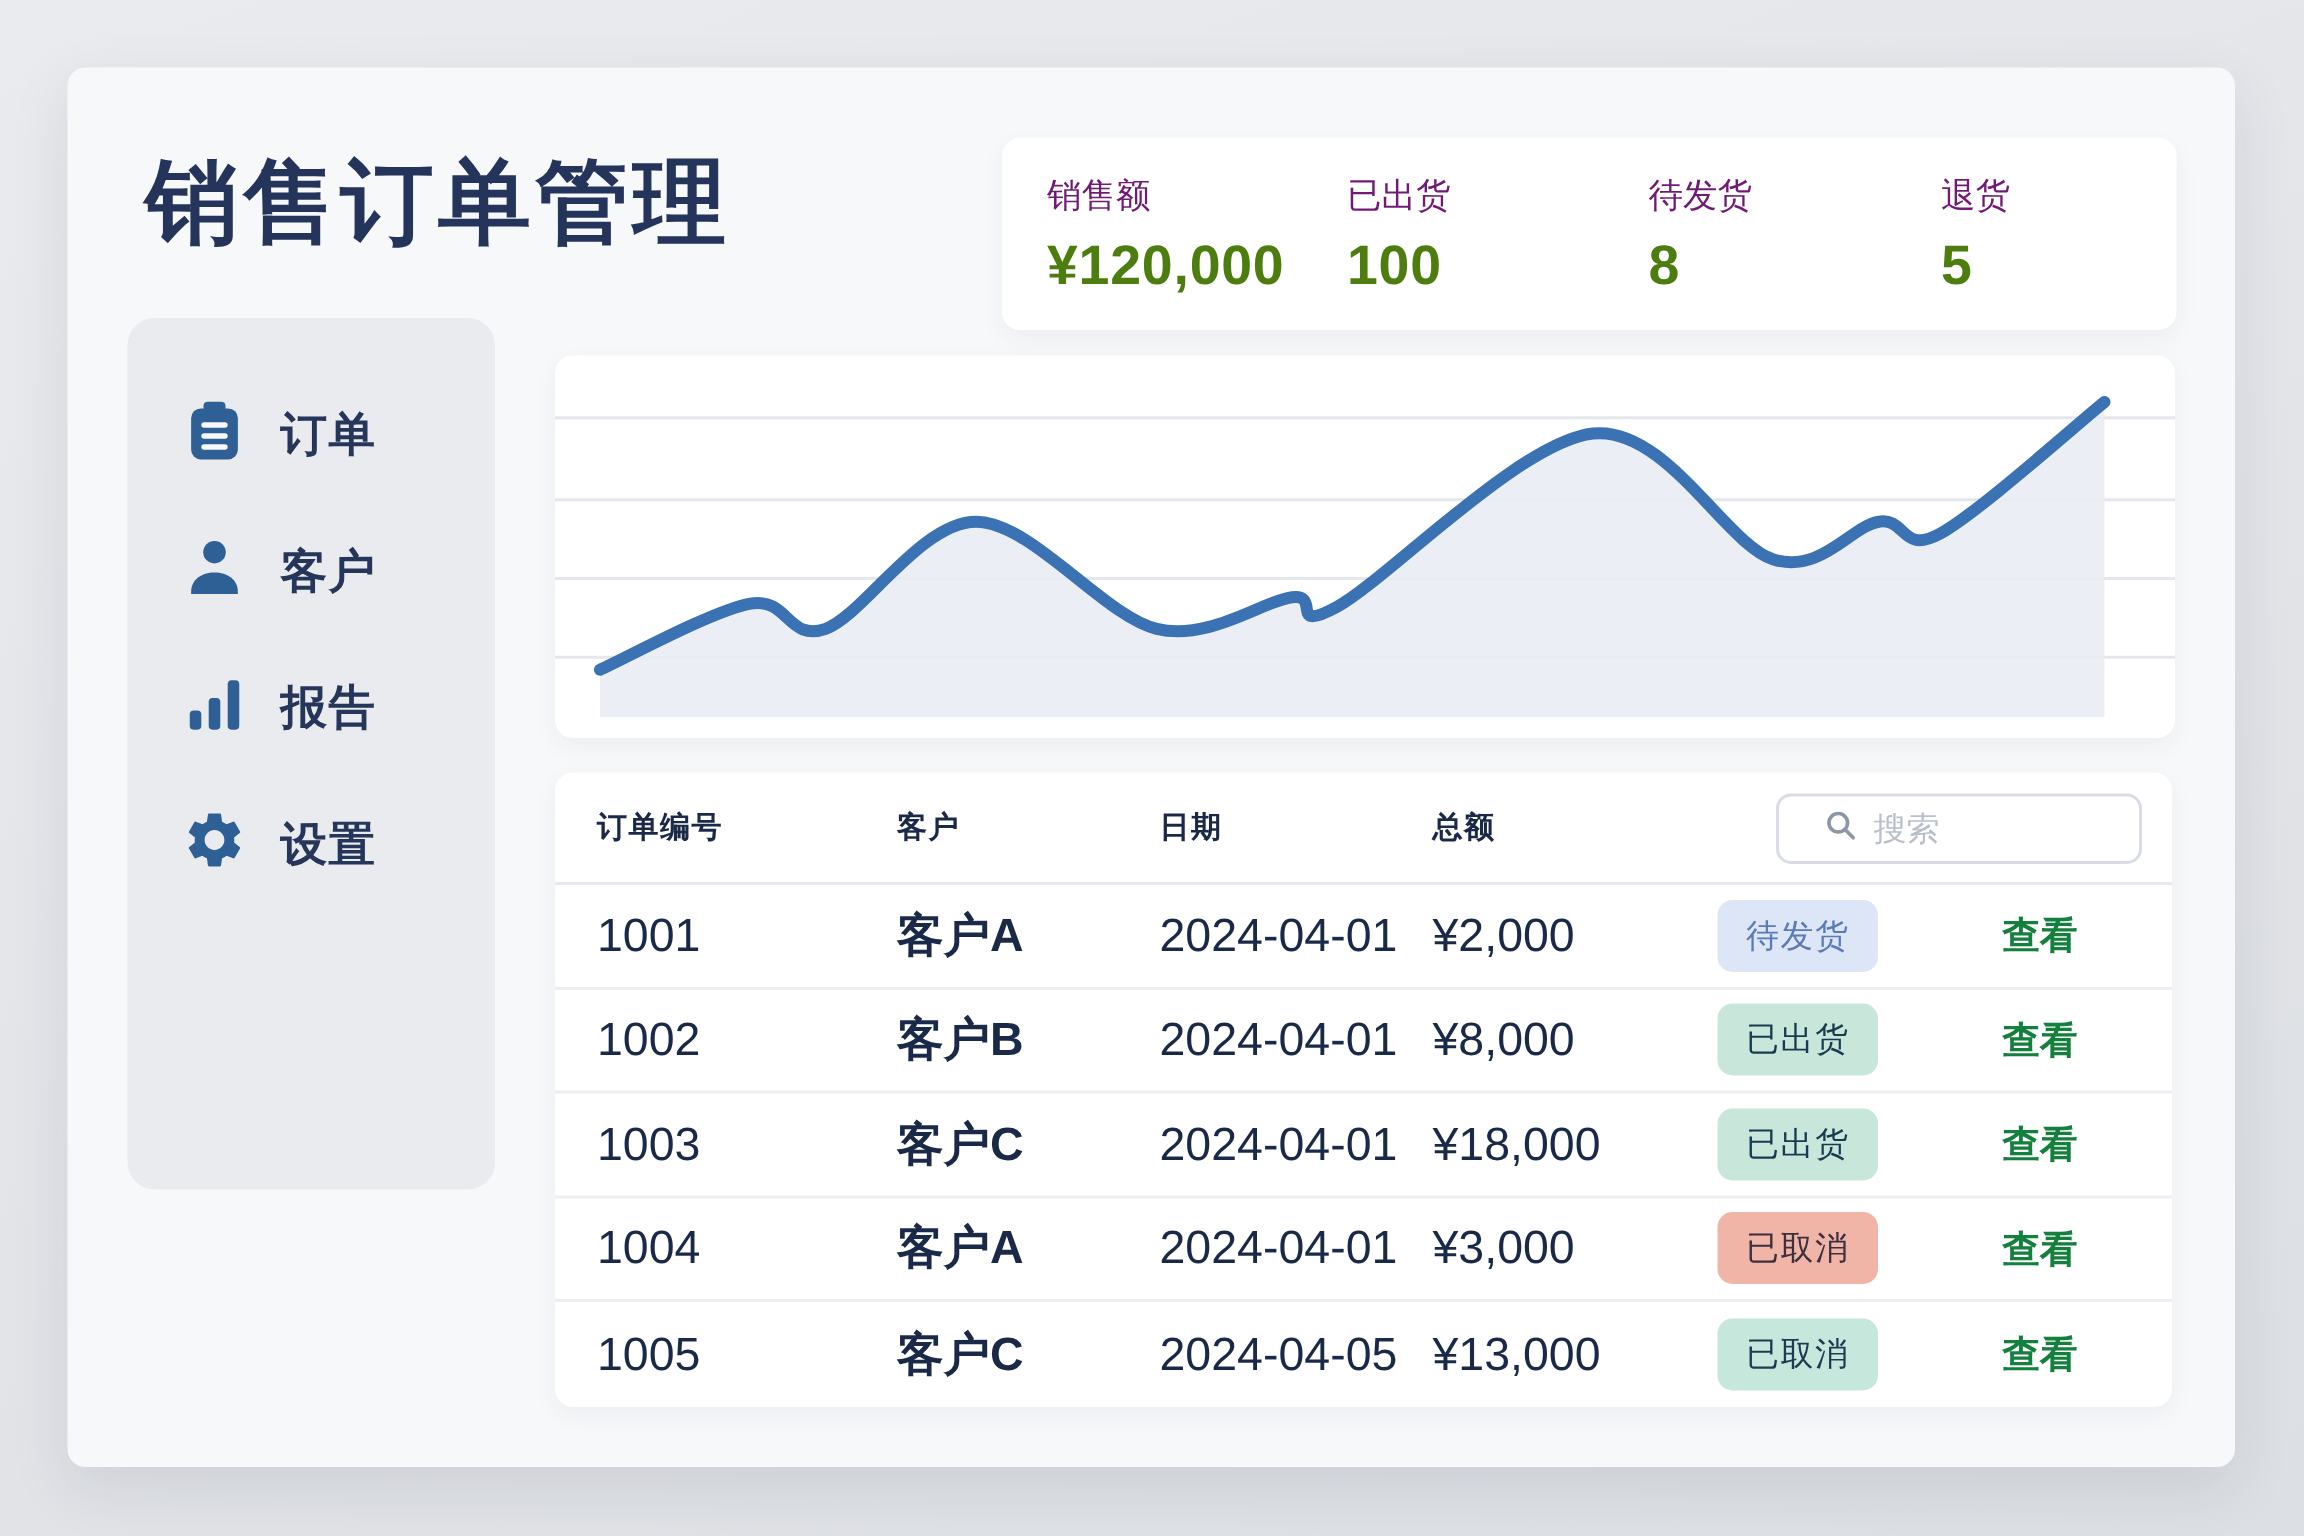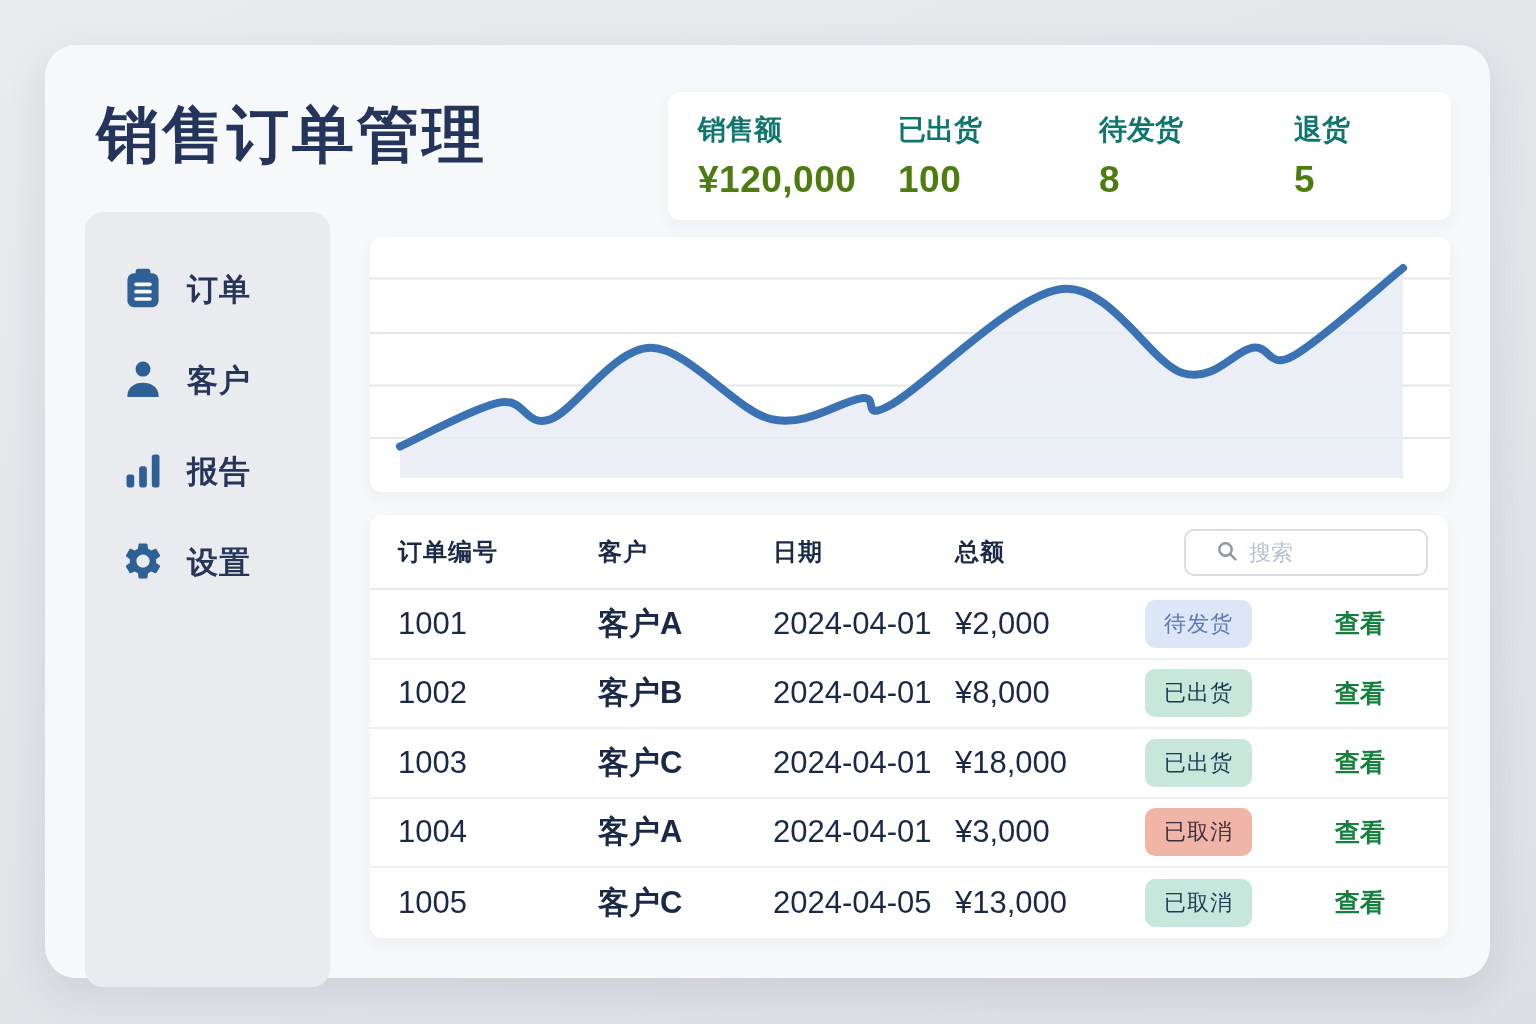--- a/index.html
+++ b/index.html
@@ -5,43 +5,43 @@
   * { margin:0; padding:0; box-sizing:border-box; }
   html,body { width:1536px; height:1024px; }
   body {
     font-family:"Liberation Sans","DejaVu Sans",sans-serif;
     background:linear-gradient(160deg,#e9ebee 0%,#e2e4e8 55%,#dcdfe3 100%);
     color:#1d2c4e;
     overflow:hidden;
   }
   .app {
     position:absolute; left:45px; top:45px; width:1445px; height:933px;
-    background:#f7f8fa; border-radius:31px;
+    background:#f7f8fa; border-radius:12px;
     box-shadow:0 14px 40px rgba(40,50,80,.10);
   }
   
   .page-title {
     position:absolute; left:52px; top:48px;
     font-size:62px; font-weight:800; letter-spacing:3px; color:#24345a;
   }
   .stats-card {
     position:absolute; left:623px; top:47px; width:783px; height:128px;
     background:#ffffff; border-radius:12px;
     box-shadow:0 6px 16px rgba(40,50,80,.05);
     display:flex; align-items:center; padding-left:30px;
   }
   .stat { display:flex; flex-direction:column; gap:10px; }
   .stat:nth-child(1){ width:200px; }
   .stat:nth-child(2){ width:201px; }
   .stat:nth-child(3){ width:195px; }
-  .stat-label { font-size:28px; font-weight:700; color:#0f766e; }
+  .stat-label { font-size:23px; font-weight:400; color:#701a75; }
   .stat-value { font-size:37px; font-weight:700; color:#4d7c0f; letter-spacing:.5px; }
   
   .sidebar {
-    position:absolute; left:40px; top:167px; width:245px; height:775px;
+    position:absolute; left:40px; top:167px; width:245px; height:581px;
     background:#e9ebee; border-radius:18px; padding-top:32px;
   }
   .side-item {
     height:91px; display:flex; align-items:center; gap:22px; padding-left:36px;
     cursor:pointer;
   }
   .side-item svg { width:44px; height:44px; flex:0 0 44px; }
   .side-label { font-size:31px; font-weight:700; color:#26355a; letter-spacing:1px; }
   
   .chart-card {
@@ -55,21 +55,21 @@
     position:absolute; left:325px; top:470px; width:1078px; height:423px;
     background:#ffffff; border-radius:12px;
     box-shadow:0 6px 16px rgba(40,50,80,.05);
   }
   .thead {
     position:relative; height:75px; display:grid;
     grid-template-columns:200px 175px 182px 190px 190px 1fr;
     align-items:center; padding-left:28px;
     border-bottom:2px solid #e7e9ee;
   }
-  .th { font-size:24px; font-weight:700; color:#1a2947; letter-spacing:1px; }
+  .th { font-size:20px; font-weight:700; color:#1a2947; letter-spacing:1px; }
   .search-box {
     position:absolute; right:20px; top:14px; width:244px; height:47px;
     background:#ffffff; border:2px solid #d9dde3; border-radius:10px;
     display:flex; align-items:center; padding:0 29px; gap:10px;
   }
   .search-box svg { width:24px; height:24px; flex:0 0 24px; }
   .search-input {
     border:none; outline:none; width:100%; font-size:22px; color:#42506e;
     font-family:inherit; background:transparent;
   }

